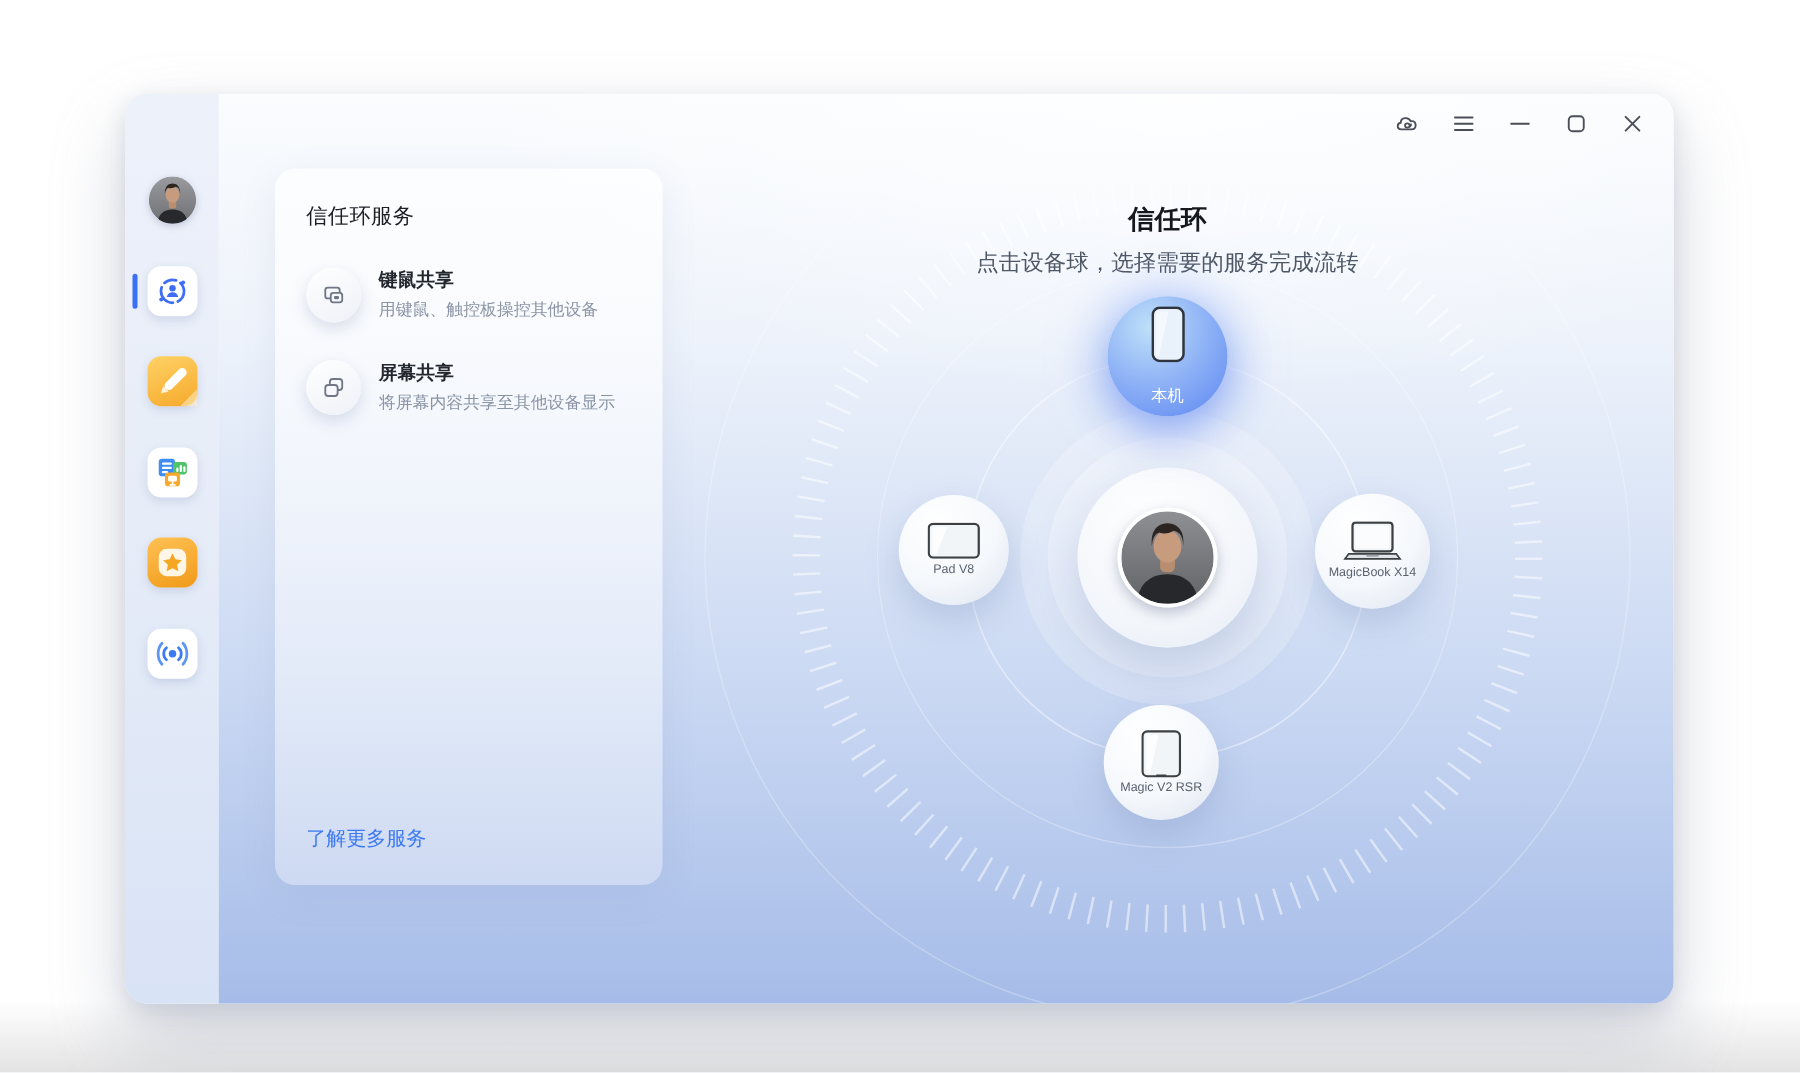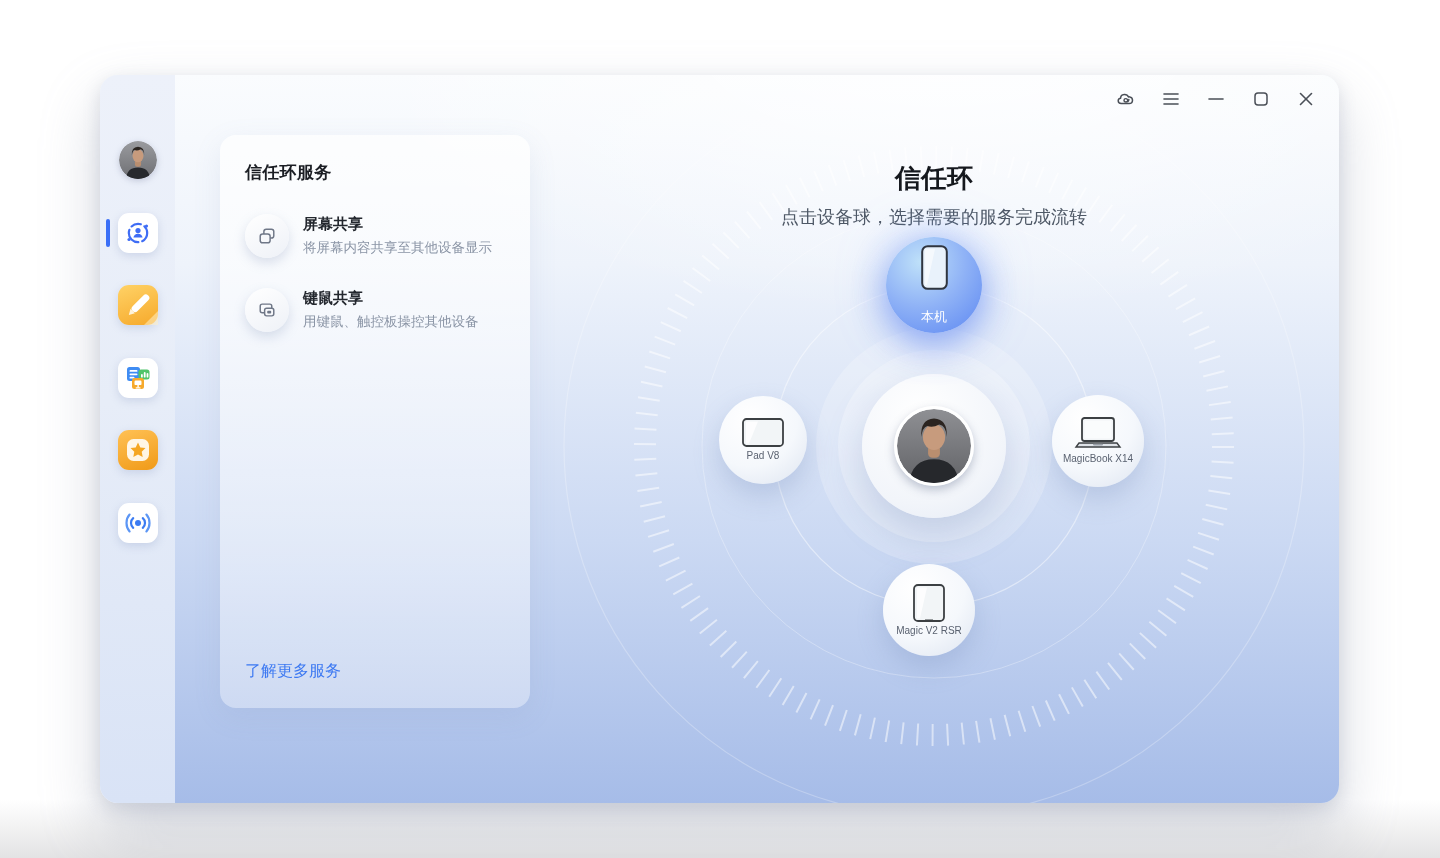--- a/index.html
+++ b/index.html
@@ -64,40 +64,40 @@
   .win-btn svg { display:block; }
 
   
   .services-panel {
     position:absolute; left:45px; top:60px; width:310px; height:573px;
     border-radius:16px;
     background:linear-gradient(180deg, rgba(255,255,255,0.72) 0%, rgba(255,255,255,0.34) 100%);
     box-shadow:0 8px 28px rgba(120,140,185,0.12);
     padding:26px 25px; z-index:10;
   }
-  .panel-title { font-size:17px; font-weight:700; color:#1b1e24; letter-spacing:0.3px; }
+  .panel-title { font-size:17px; font-weight:400; color:#1b1e24; letter-spacing:0.3px; }
   .service-row { display:flex; align-items:flex-start; gap:14px; margin-top:30px; }
   .service-icon {
     flex:0 0 44px; width:44px; height:44px; border-radius:50%;
     background:linear-gradient(150deg,#ffffff 0%, #eef1f7 100%);
     box-shadow:0 5px 12px rgba(140,155,190,0.30);
     display:flex; align-items:center; justify-content:center;
   }
   .service-texts { padding-top:1px; }
   .service-name { font-size:15px; font-weight:700; color:#23272e; }
   .service-desc { font-size:13.5px; color:#8a94a5; margin-top:5px; line-height:1.3; }
   .more-link {
     position:absolute; left:25px; bottom:26px;
     font-size:16px; color:#3d79f2; cursor:pointer;
   }
 
   
   .stage-decor { position:absolute; left:139px; top:-79px; z-index:1; pointer-events:none; }
   .stage-header { position:absolute; left:459px; top:86px; width:600px; text-align:center; z-index:5; }
-  .stage-title { font-size:26px; font-weight:700; color:#15181d; }
+  .stage-title { font-size:21px; font-weight:700; color:#15181d; }
   .stage-subtitle { font-size:18px; color:#4e5866; margin-top:9px; }
 
   .ball { position:absolute; border-radius:50%; display:flex; flex-direction:column;
           align-items:center; justify-content:center; z-index:6; cursor:pointer; }
   .ball-label { font-size:10px; color:#5a6270; line-height:1.18; text-align:center; }
   .ball.self {
     left:711px; top:162px; width:96px; height:96px;
     background:radial-gradient(circle at 36% 26%, #bfe1f9 0%, #8fb2f6 48%, #5b86f2 100%);
     box-shadow:0 14px 34px rgba(77,118,237,0.45), 0 0 46px rgba(120,160,250,0.55);
     gap:13px;
@@ -254,41 +254,41 @@
       <div class="stage-title">信任环</div>
       <div class="stage-subtitle">点击设备球，选择需要的服务完成流转</div>
     </div>
 
     <div class="services-panel">
       <div class="panel-title">信任环服务</div>
 
       <div class="service-row">
         <div class="service-icon">
           <svg width="22" height="22" viewBox="0 0 24 24">
-            <rect x="8.6" y="4.6" width="10.8" height="9.6" rx="2.6" fill="none" stroke="#6f7787" stroke-width="1.6"></rect>
-            <rect x="4.6" y="9.8" width="10.8" height="9.6" rx="2.6" fill="#f7f8fb" stroke="#6f7787" stroke-width="1.6"></rect>
-          </svg>
-        </div>
-        <div class="service-texts">
-          <div class="service-name">屏幕共享</div>
-          <div class="service-desc">将屏幕内容共享至其他设备显示</div>
-        </div>
-      </div>
-
-      <div class="service-row">
-        <div class="service-icon">
-          <svg width="22" height="22" viewBox="0 0 24 24">
             <rect x="4.6" y="5.6" width="12.6" height="9.4" rx="2.2" fill="none" stroke="#6f7787" stroke-width="1.6"></rect>
             <rect x="9.4" y="10.2" width="10" height="8.2" rx="2.2" fill="#f7f8fb" stroke="#6f7787" stroke-width="1.6"></rect>
             <rect x="12.2" y="12.9" width="4.4" height="2.8" rx="1" fill="#6f7787"></rect>
           </svg>
         </div>
         <div class="service-texts">
           <div class="service-name">键鼠共享</div>
           <div class="service-desc">用键鼠、触控板操控其他设备</div>
+        </div>
+      </div>
+
+      <div class="service-row">
+        <div class="service-icon">
+          <svg width="22" height="22" viewBox="0 0 24 24">
+            <rect x="8.6" y="4.6" width="10.8" height="9.6" rx="2.6" fill="none" stroke="#6f7787" stroke-width="1.6"></rect>
+            <rect x="4.6" y="9.8" width="10.8" height="9.6" rx="2.6" fill="#f7f8fb" stroke="#6f7787" stroke-width="1.6"></rect>
+          </svg>
+        </div>
+        <div class="service-texts">
+          <div class="service-name">屏幕共享</div>
+          <div class="service-desc">将屏幕内容共享至其他设备显示</div>
         </div>
       </div>
 
 
       <div class="more-link">了解更多服务</div>
     </div>
 
     <div class="ball self">
       <svg class="dev-icon" width="27" height="45" viewBox="0 0 27 45">
         <rect x="1.2" y="1.2" width="24.6" height="42.6" rx="5.5" fill="#e9f2fb" stroke="#2f353f" stroke-width="2"></rect>

